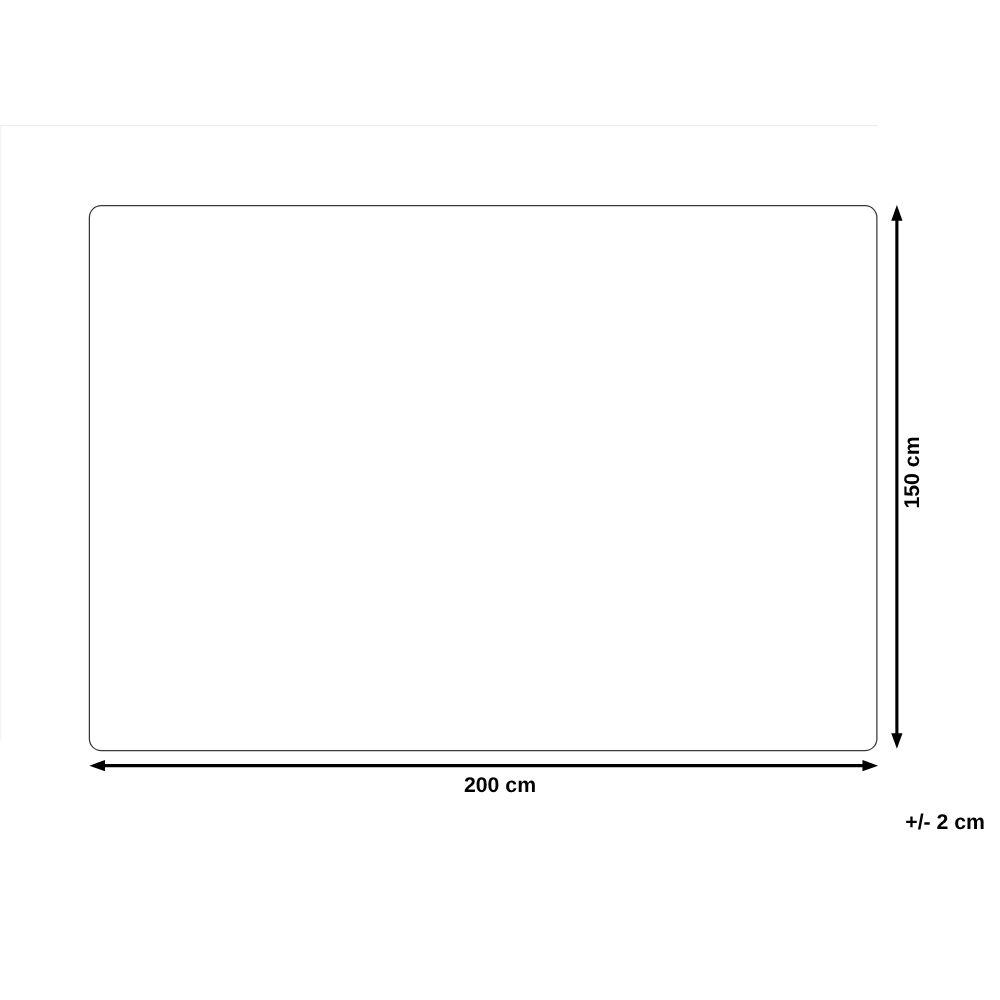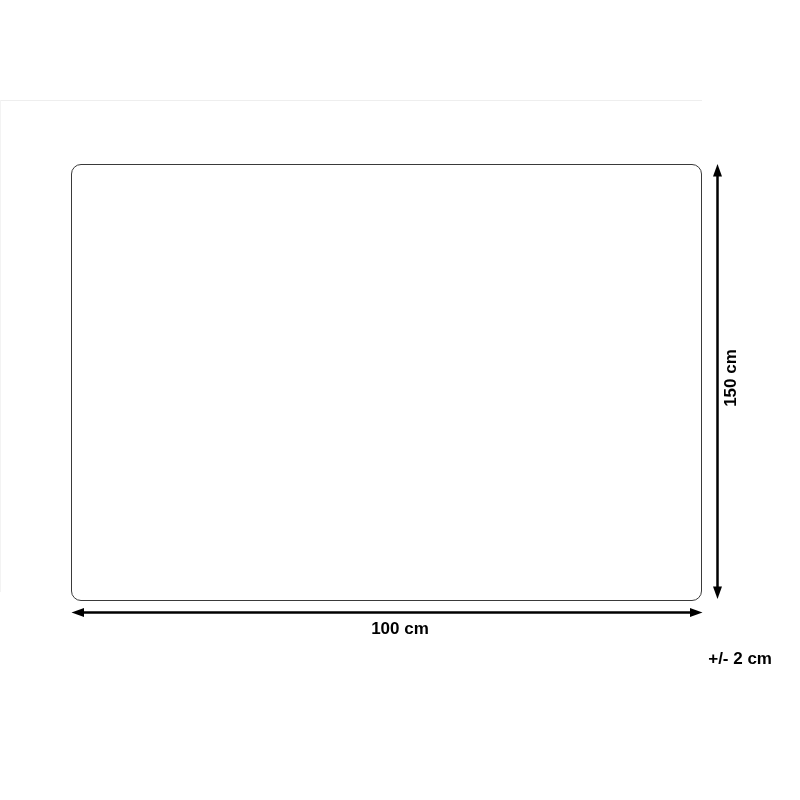--- a/index.html
+++ b/index.html
@@ -75,21 +75,21 @@
     left: 730px;
     top: 378px;
     transform: translate(-50%, -50%) rotate(-90deg);
   }
   .dim-label.width {
     left: 400px;
     top: 628px;
     transform: translate(-50%, -50%);
   }
   .dim-label.tolerance {
-    right: 28px;
+    right: 12px;
     top: 658px;
     transform: translateY(-50%);
     text-align: center;
   }
 </style>
 </head>
 <body>
 
 <div class="canvas">
 
@@ -108,17 +108,17 @@
 
     <g>
       <line class="arrow-line" x1="83" y1="612.5" x2="691" y2="612.5"></line>
       <polygon class="arrow-head" points="71.5,612.5 84,608 84,617"></polygon>
       <polygon class="arrow-head" points="702.5,612.5 690,608 690,617"></polygon>
     </g>
   </svg>
 
   <div class="dim-label height">150 cm</div>
 
-  <div class="dim-label width">100 cm</div>
+  <div class="dim-label width">200 cm</div>
 
   <div class="dim-label tolerance">+/- 2 cm</div>
 
 </div>
 
 </body></html>

